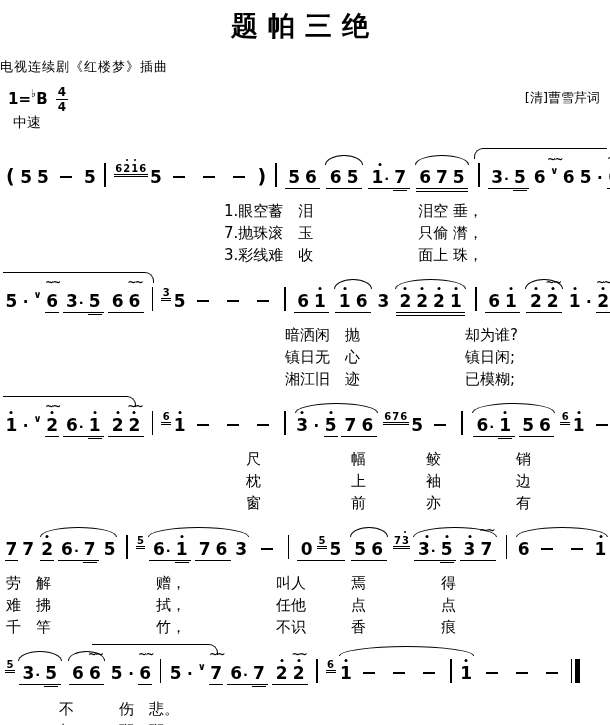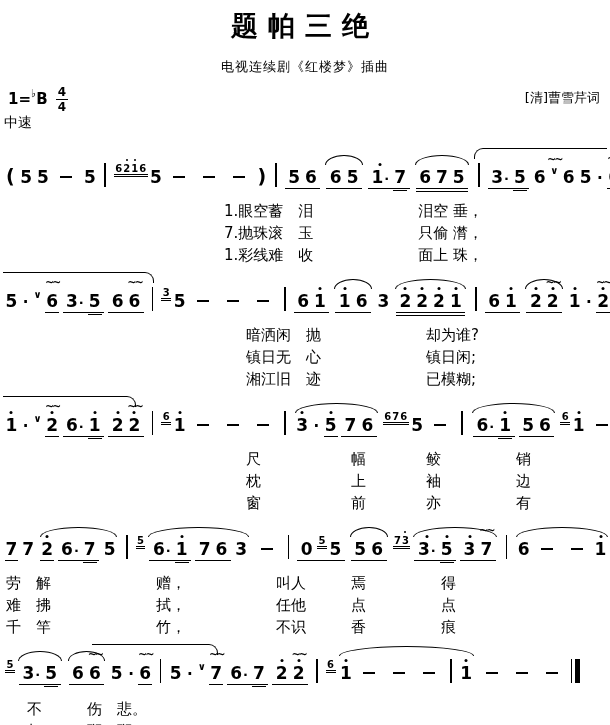--- a/index.html
+++ b/index.html
@@ -1,28 +1,28 @@
 <!DOCTYPE html>
 <html><head>
 <meta charset="utf-8">
 <style>
   html,body{margin:0;padding:0;background:#fff;}
   .page{position:relative;width:610px;height:725px;background:#fff;color:#000;overflow:hidden;
         font-family:"DejaVu Sans",sans-serif;}
   
   .title{text-align:center;font-size:27px;font-weight:bold;letter-spacing:10px;padding-top:8px;}
-  .subtitle{text-align:center;font-size:13px;margin-top:14px;letter-spacing:1px;}
+  .subtitle{text-align:left;font-size:13px;margin-top:14px;letter-spacing:1px;}
   .meta{position:relative;height:54px;margin-top:10px;}
   .keysig{position:absolute;left:8px;top:0;font-size:15px;font-weight:bold;}
   .flat{font-size:11px;vertical-align:7px;}
   .frac{display:inline-block;text-align:center;vertical-align:-7px;margin-left:8px;
         font-size:12px;font-weight:bold;line-height:1;}
   .frac .ft{display:block;border-bottom:1px solid #000;padding:0 2px 1px;}
   .frac .fb{display:block;padding-top:1px;}
-  .tempo{position:absolute;left:4px;top:28px;font-size:14px;}
+  .tempo{position:absolute;left:13px;top:28px;font-size:14px;}
   .credit{position:absolute;right:10px;top:0;text-align:right;font-size:13px;line-height:24px;}
   
   #score{margin-top:2px;}
   .staff{position:relative;padding:21px 3px 11px;white-space:nowrap;}
   .n{display:inline-block;position:relative;margin:0 2.5px;font-weight:bold;font-size:17px;line-height:1;}
   .n .ad{font-size:13px;margin-left:1px;}
   .od{position:absolute;top:-6px;left:50%;transform:translateX(-50%);width:3px;height:3px;background:#000;border-radius:50%;}
   .orn{position:absolute;top:-16px;left:50%;transform:translateX(-50%);font-size:11px;font-weight:bold;
        letter-spacing:-2px;line-height:1;white-space:nowrap;}
   .u1::after{content:"";position:absolute;left:-1px;right:-1px;bottom:-3px;height:1.5px;background:#000;}
@@ -41,41 +41,41 @@
   .breath{display:inline-block;position:relative;font-weight:bold;font-size:10px;vertical-align:9px;margin:0 2px;}
   .breath .orn{top:-11px;}
   .grace{display:inline-block;font-weight:bold;font-size:10px;line-height:1.1;border-bottom:3px double #000;
          vertical-align:11px;margin:0 0 0 2px;padding:0 1px;text-decoration:underline;}
   .gd{position:relative;display:inline-block;padding:0 .5px;}
   .gdot{position:absolute;top:-4px;left:50%;transform:translateX(-50%);width:2px;height:2px;background:#000;border-radius:50%;}
   .contslur{position:absolute;top:6px;height:10px;border-top:1.5px solid #000;}
   .hook-right{border-right:1.5px solid #000;border-top-right-radius:9px;}
   .hook-left{border-left:1.5px solid #000;border-top-left-radius:9px;}
   .lyr{font-size:15px;line-height:22px;white-space:pre;}
-  .lyr-0{padding-left:224px;} .lyr-1{padding-left:246px;} .lyr-2{padding-left:246px;}
-  .lyr-3{padding-left:6px;}  .lyr-4{padding-left:27px;}
+  .lyr-0{padding-left:224px;} .lyr-1{padding-left:246px;margin-left:39px;} .lyr-2{padding-left:246px;}
+  .lyr-3{padding-left:6px;}  .lyr-4{padding-left:27px;margin-left:32px;}
 </style>
 </head>
 <body>
 
 <div class="page">
   <div class="title">题帕三绝</div>
   <div class="subtitle">电视连续剧《红楼梦》插曲</div>
   <div class="meta">
     <div class="keysig"><span>1=</span><span class="flat">♭</span><span>B</span><span class="frac"><span class="ft">4</span><span class="fb">4</span></span></div>
     <div class="tempo">中速</div>
     <div class="credit">
       <div>[清]曹雪芹词</div>
     </div>
   </div>
   <div id="score">
       <div class="staff"><span class="par" style="font-weight: bold; font-size: 19px; margin: 0px 3px;">(</span><span class="n">5</span><span class="n">5</span><span class="dash"></span><span class="n">5</span><span class="bar"></span><span class="grace"><span class="gd">6</span><span class="gd"><span class="gdot"></span>2</span><span class="gd"><span class="gdot"></span>1</span><span class="gd">6</span></span><span class="n">5</span><span class="dash"></span><span class="dash"></span><span class="dash"></span><span class="par" style="font-weight: bold; font-size: 19px; margin: 0px 3px;">)</span><span class="bar"></span><span class="beam"><span class="n">5</span><span class="n">6</span></span><span class="slur"><span class="beam"><span class="n">6</span><span class="n">5</span></span></span><span class="beam"><span class="n"><span class="od"></span>1<span class="ad">·</span></span><span class="n x">7</span></span><span class="slur"><span class="beam b2"><span class="n">6</span><span class="n">7</span><span class="n">5</span></span></span><span class="bar"></span><span class="beam"><span class="n">3<span class="ad">·</span></span><span class="n x">5</span></span><span class="n">6</span><span class="breath"><span>∨</span><span class="orn">~~</span></span><span class="n">6</span><span class="n">5</span><span class="sdot">·</span><span class="n u1"><span class="orn">~~</span>6</span><div class="contslur hook-left" style="left: 474px; width: 132px;"></div></div>
       <div class="lyr lyr-0">1.眼空蓄　泪　　　　　　　泪空 垂，</div>
       <div class="lyr lyr-0">7.抛珠滚　玉　　　　　　　只偷 潸，</div>
-      <div class="lyr lyr-0">1.彩线难　收　　　　　　　面上 珠，</div>
+      <div class="lyr lyr-0">3.彩线难　收　　　　　　　面上 珠，</div>
       <div class="staff"><span class="n">5</span><span class="sdot">·</span><span class="breath"><span>∨</span></span><span class="n u1"><span class="orn">~~</span>6</span><span class="beam"><span class="n">3<span class="ad">·</span></span><span class="n x">5</span></span><span class="beam"><span class="n">6</span><span class="n"><span class="orn">~~</span>6</span></span><span class="bar"></span><span class="grace"><span class="gd">3</span></span><span class="n">5</span><span class="dash"></span><span class="dash"></span><span class="dash"></span><span class="bar"></span><span class="beam"><span class="n">6</span><span class="n"><span class="od"></span>1</span></span><span class="slur"><span class="beam"><span class="n"><span class="od"></span>1</span><span class="n">6</span></span></span><span class="n">3</span><span class="slur"><span class="beam b2"><span class="n"><span class="od"></span>2</span><span class="n"><span class="od"></span>2</span><span class="n"><span class="od"></span>2</span><span class="n"><span class="od"></span>1</span></span></span><span class="bar"></span><span class="beam"><span class="n">6</span><span class="n"><span class="od"></span>1</span></span><span class="slur"><span class="beam"><span class="n"><span class="od"></span>2</span><span class="n"><span class="od"></span><span class="orn">~~</span>2</span></span></span><span class="n"><span class="od"></span>1</span><span class="sdot">·</span><span class="n u1"><span class="od"></span><span class="orn">~~</span>2</span><div class="contslur hook-right" style="left: 3px; width: 150px;"></div></div>
       <div class="lyr lyr-1">暗洒闲　抛　　　　　　　却为谁?</div>
       <div class="lyr lyr-1">镇日无　心　　　　　　　镇日闲;</div>
       <div class="lyr lyr-1">湘江旧　迹　　　　　　　已模糊;</div>
       <div class="staff"><span class="n"><span class="od"></span>1</span><span class="sdot">·</span><span class="breath"><span>∨</span></span><span class="n u1"><span class="od"></span><span class="orn">~~</span>2</span><span class="beam"><span class="n">6<span class="ad">·</span></span><span class="n x"><span class="od"></span>1</span></span><span class="beam"><span class="n"><span class="od"></span>2</span><span class="n"><span class="od"></span><span class="orn">~~</span>2</span></span><span class="bar"></span><span class="grace"><span class="gd">6</span></span><span class="n"><span class="od"></span>1</span><span class="dash"></span><span class="dash"></span><span class="dash"></span><span class="bar"></span><span class="slur"><span class="n"><span class="od"></span>3</span><span class="sdot">·</span><span class="n u1"><span class="od"></span>5</span><span class="beam"><span class="n">7</span><span class="n">6</span></span></span><span class="grace"><span class="gd">6</span><span class="gd">7</span><span class="gd">6</span></span><span class="n">5</span><span class="dash"></span><span class="bar"></span><span class="slur"><span class="beam"><span class="n">6<span class="ad">·</span></span><span class="n x"><span class="od"></span>1</span></span><span class="beam"><span class="n">5</span><span class="n">6</span></span></span><span class="grace"><span class="gd">6</span></span><span class="n"><span class="od"></span>1</span><span class="dash"></span><div class="contslur hook-right" style="left: 3px; width: 132px;"></div></div>
       <div class="lyr lyr-2">尺　　　　　　幅　　　　鲛　　　　　销</div>
       <div class="lyr lyr-2">枕　　　　　　上　　　　袖　　　　　边</div>
       <div class="lyr lyr-2">窗　　　　　　前　　　　亦　　　　　有</div>
       <div class="staff"><span class="n u1">7</span><span class="n">7</span><span class="slur"><span class="n u1"><span class="od"></span>2</span><span class="beam"><span class="n">6<span class="ad">·</span></span><span class="n x">7</span></span><span class="n">5</span></span><span class="bar"></span><span class="grace"><span class="gd">5</span></span><span class="slur"><span class="beam"><span class="n">6<span class="ad">·</span></span><span class="n x"><span class="od"></span>1</span></span><span class="beam"><span class="n">7</span><span class="n">6</span></span><span class="n">3</span></span><span class="dash"></span><span class="bar"></span><span class="beam"><span class="n">0</span><span class="grace"><span class="gd">5</span></span><span class="n">5</span></span><span class="slur"><span class="beam"><span class="n">5</span><span class="n">6</span></span></span><span class="grace"><span class="gd">7</span><span class="gd"><span class="gdot"></span>3</span></span><span class="slur"><span class="beam"><span class="n"><span class="od"></span>3<span class="ad">·</span></span><span class="n x"><span class="od"></span>5</span></span><span class="beam"><span class="n"><span class="od"></span>3</span><span class="n"><span class="orn">~~</span>7</span></span></span><span class="bar"></span><span class="slur"><span class="n">6</span><span class="dash"></span><span class="dash"></span><span class="n"><span class="od"></span>1</span></span></div>
       <div class="lyr lyr-3">劳　解　　　　　　　赠，　　　　　　叫人　　　焉　　　　　得</div>

